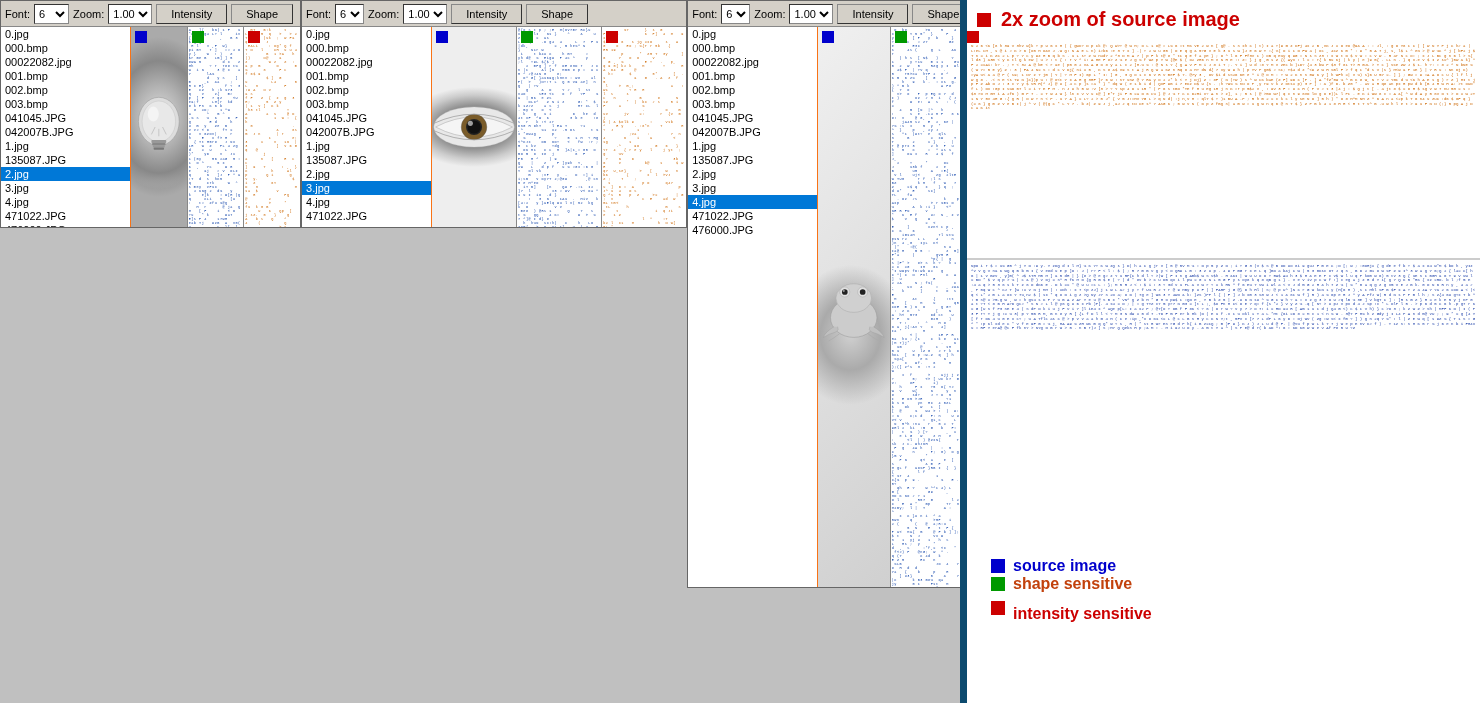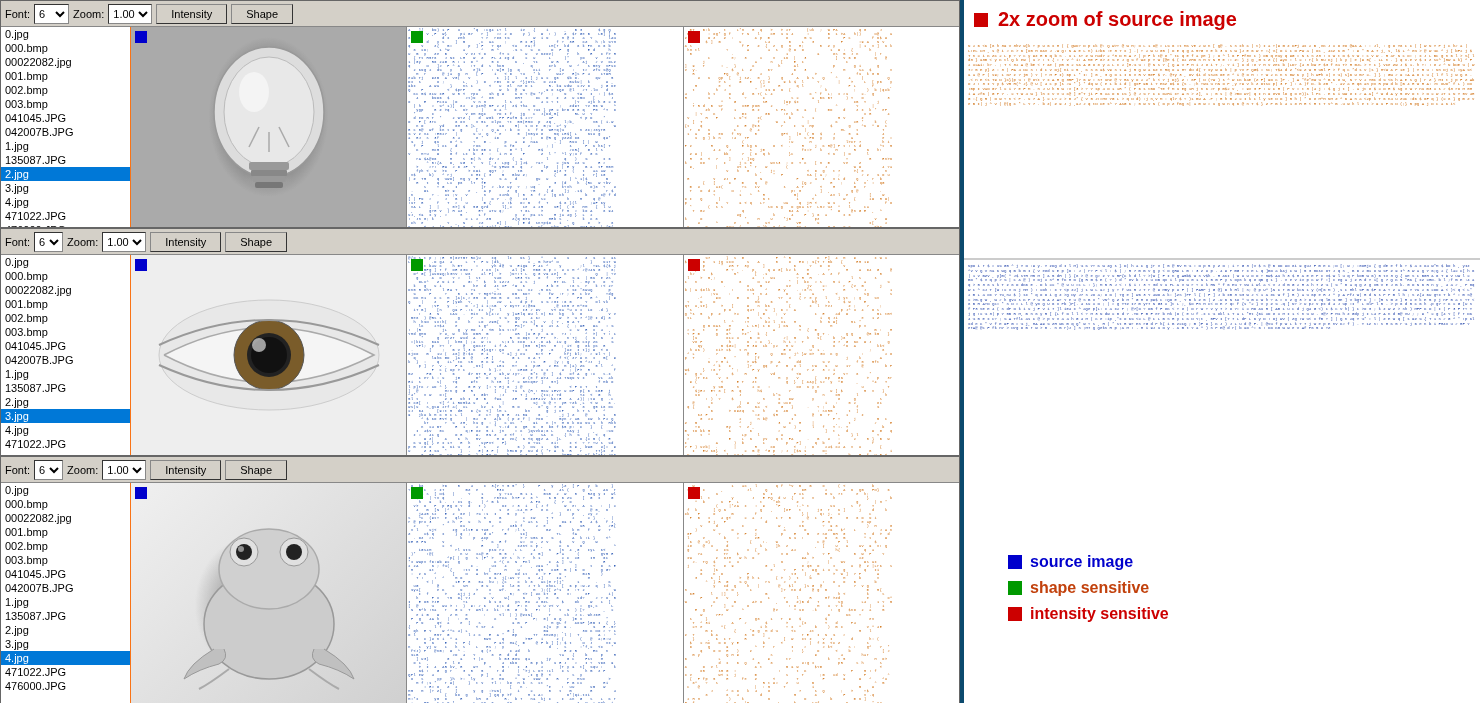--- a/index.html
+++ b/index.html
@@ -15,27 +15,27 @@
     .main-layout {
       display: flex;
       width: 1480px;
       height: 703px;
     }
 
     .left-panels {
       width: 960px;
       height: 588px;
       display: flex;
-      flex-direction: column;
+      flex-direction: row;
     }
 
     .right-panel {
       flex: 1;
       background: #fff;
-      border-left: 4px solid #0c4a6e;
+      border-left: 7px solid #0c4a6e;
       position: relative;
       overflow: hidden;
     }
 
     
     .panel {
       border: 1px solid #666;
       background: #d4d0c8;
       display: flex;
       flex-direction: column;
@@ -135,40 +135,39 @@
       left: 4px;
       width: 12px;
       height: 12px;
       z-index: 10;
     }
 
     
     .legend {
       position: absolute;
       bottom: 80px;
-      left: 44px;
+      left: 24px;
       display: flex;
       flex-direction: column;
-      gap: 8px;
     }
 
     .legend-item {
       display: flex;
       align-items: center;
       gap: 8px;
     }
 
     .legend-label {
       font-size: 16px;
       font-weight: bold;
     }
 
     .legend-label-blue { color: #0000cc; }
     .legend-label-green { color: #c2410c; }
-    .legend-label-red { color: #cc0000; }
+    .legend-label-red { color: #cc0000; margin-top: 12px; }
 
     
     .file-list::-webkit-scrollbar {
       width: 14px;
     }
     .file-list::-webkit-scrollbar-track {
       background: #d4d0c8;
     }
     .file-list::-webkit-scrollbar-thumb {
       background: #a0a0a0;

